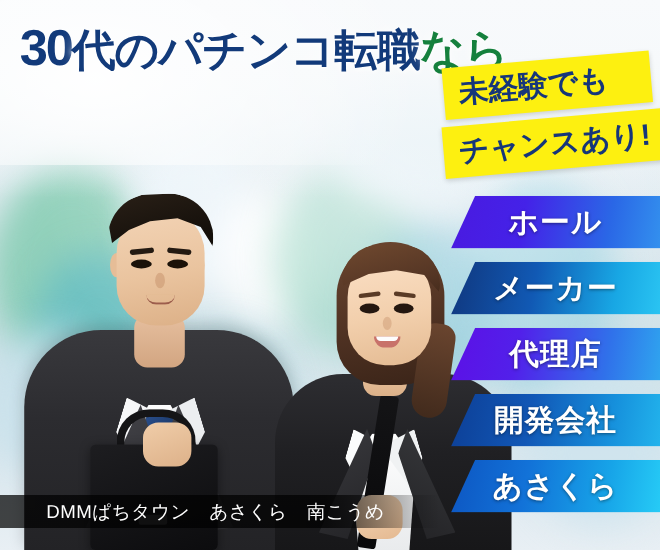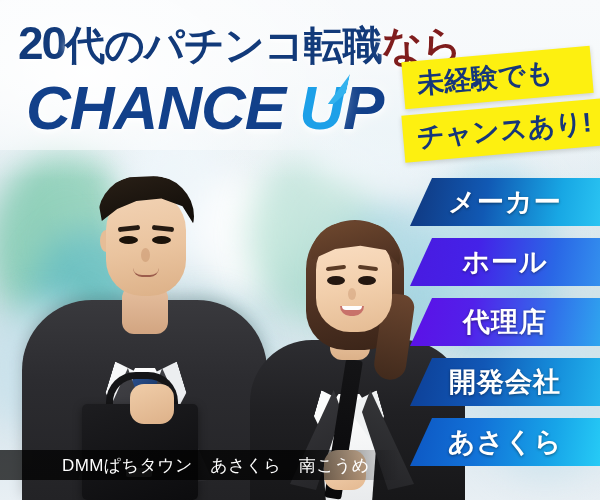--- a/index.html
+++ b/index.html
@@ -208,21 +208,21 @@
   }
 
   
   .headline{
     position:absolute;left:18px;top:16px;z-index:30;
     font-weight:700;font-size:40px;letter-spacing:-1px;
     color:#123a7a;white-space:nowrap;
     text-shadow:0 2px 5px rgba(255,255,255,.92),0 0 14px rgba(255,255,255,.85);
   }
   .headline .num{font-size:46px;letter-spacing:-2px;}
-  .headline .nara{color:#7f1d1d;}
+  .headline .nara{color:#15803d;}
 
   .logo{
     position:absolute;left:26px;top:72px;z-index:30;white-space:nowrap;
     font-weight:700;font-style:italic;font-size:62px;letter-spacing:-1px;
     color:#12408a;
     text-shadow:0 2px 6px rgba(255,255,255,.9),0 0 18px rgba(255,255,255,.8);
   }
   .logo .up{margin-left:14px;}
   .logo .u-wrap{position:relative;display:inline-block;color:#1da0e8;}
   .logo .swoosh{
@@ -261,21 +261,21 @@
   .cat.c3{background:linear-gradient(100deg,#5c10e6 0%,#5220ea 32%,#3071ea 74%,#2fa5ef 100%);}
   .cat.c4{background:linear-gradient(100deg,#0d56c2 0%,#1272d8 36%,#17a4e8 74%,#26cbf6 100%);}
 
   
   .caption{
     position:absolute;left:0;top:450px;width:400px;height:30px;z-index:36;
     background:linear-gradient(90deg,rgba(0,0,0,.72) 0%,rgba(0,0,0,.74) 74%,rgba(0,0,0,0) 100%);
     display:flex;align-items:center;
   }
   .caption span{
-    color:#fff;font-size:17px;padding-left:62px;white-space:nowrap;letter-spacing:.4px;
+    color:#fff;font-size:17px;padding-left:42px;white-space:nowrap;letter-spacing:.4px;
   }
 </style>
 </head>
 <body>
 
 <div id="banner">
 
   <div class="bg bg-base"></div>
   <div class="bg">
     <div class="bokeh bk1"></div>
@@ -338,39 +338,36 @@
       <div class="brow browR"></div>
     <div class="eye eyeL"></div>
       <div class="eye eyeR"></div>
     <div class="nose"></div>
     <div class="mouth"></div>
       <div class="teeth"></div>
     <div class="hand"></div>
   </div>
 
   <div class="headline">
-    <span class="num">20</span><span>代のパチンコ転職</span><span class="nara">なら</span>
-  </div>
-
-  <div class="logo">
-    <span>CHANCE</span><span class="up"><span class="u-wrap"><span>U</span><span class="swoosh"></span></span><span>P</span></span>
-  </div>
+    <span class="num">30</span><span>代のパチンコ転職</span><span class="nara">なら</span>
+  </div>
+
 
   <div class="badge">
     <span class="badge-line l1">未経験でも</span>
     <span class="badge-line l2">チャンスあり!</span>
   </div>
 
   <div class="cats">
+    <div class="cat c1">
+      <span>ホール</span>
+    </div>
     <div class="cat c0">
       <span>メーカー</span>
     </div>
-    <div class="cat c1">
-      <span>ホール</span>
-    </div>
     <div class="cat c3">
       <span>代理店</span>
     </div>
     <div class="cat c2">
       <span>開発会社</span>
     </div>
     <div class="cat c4">
       <span>あさくら</span>
     </div>
   </div>

